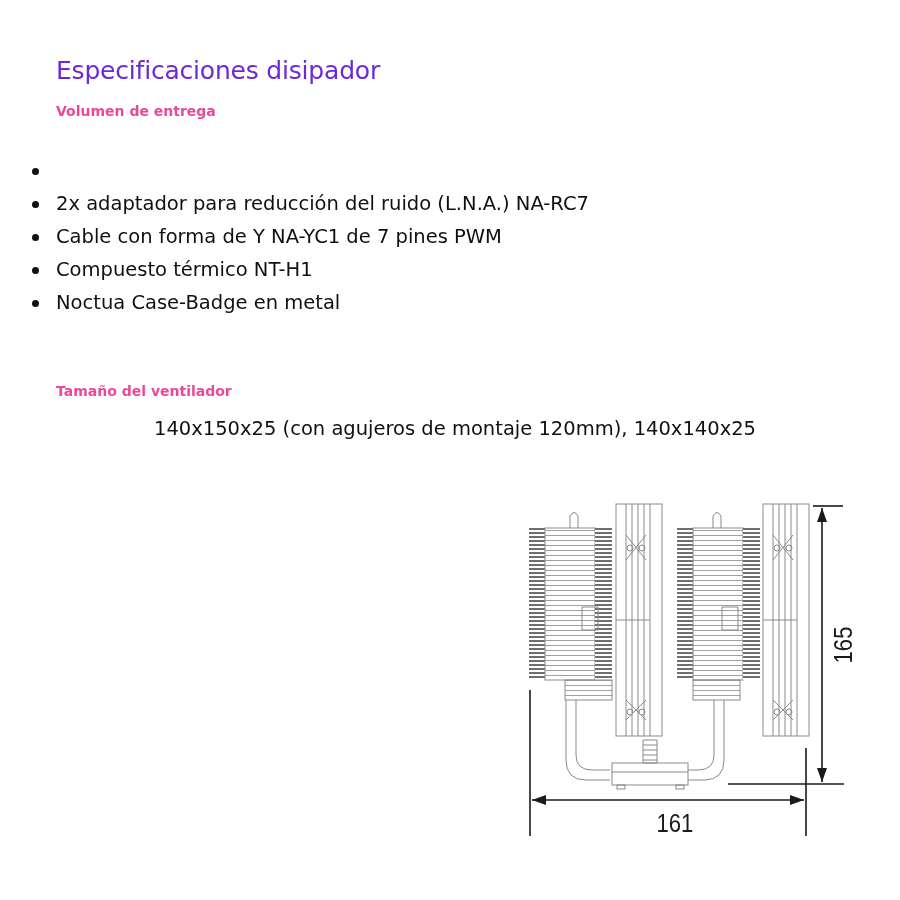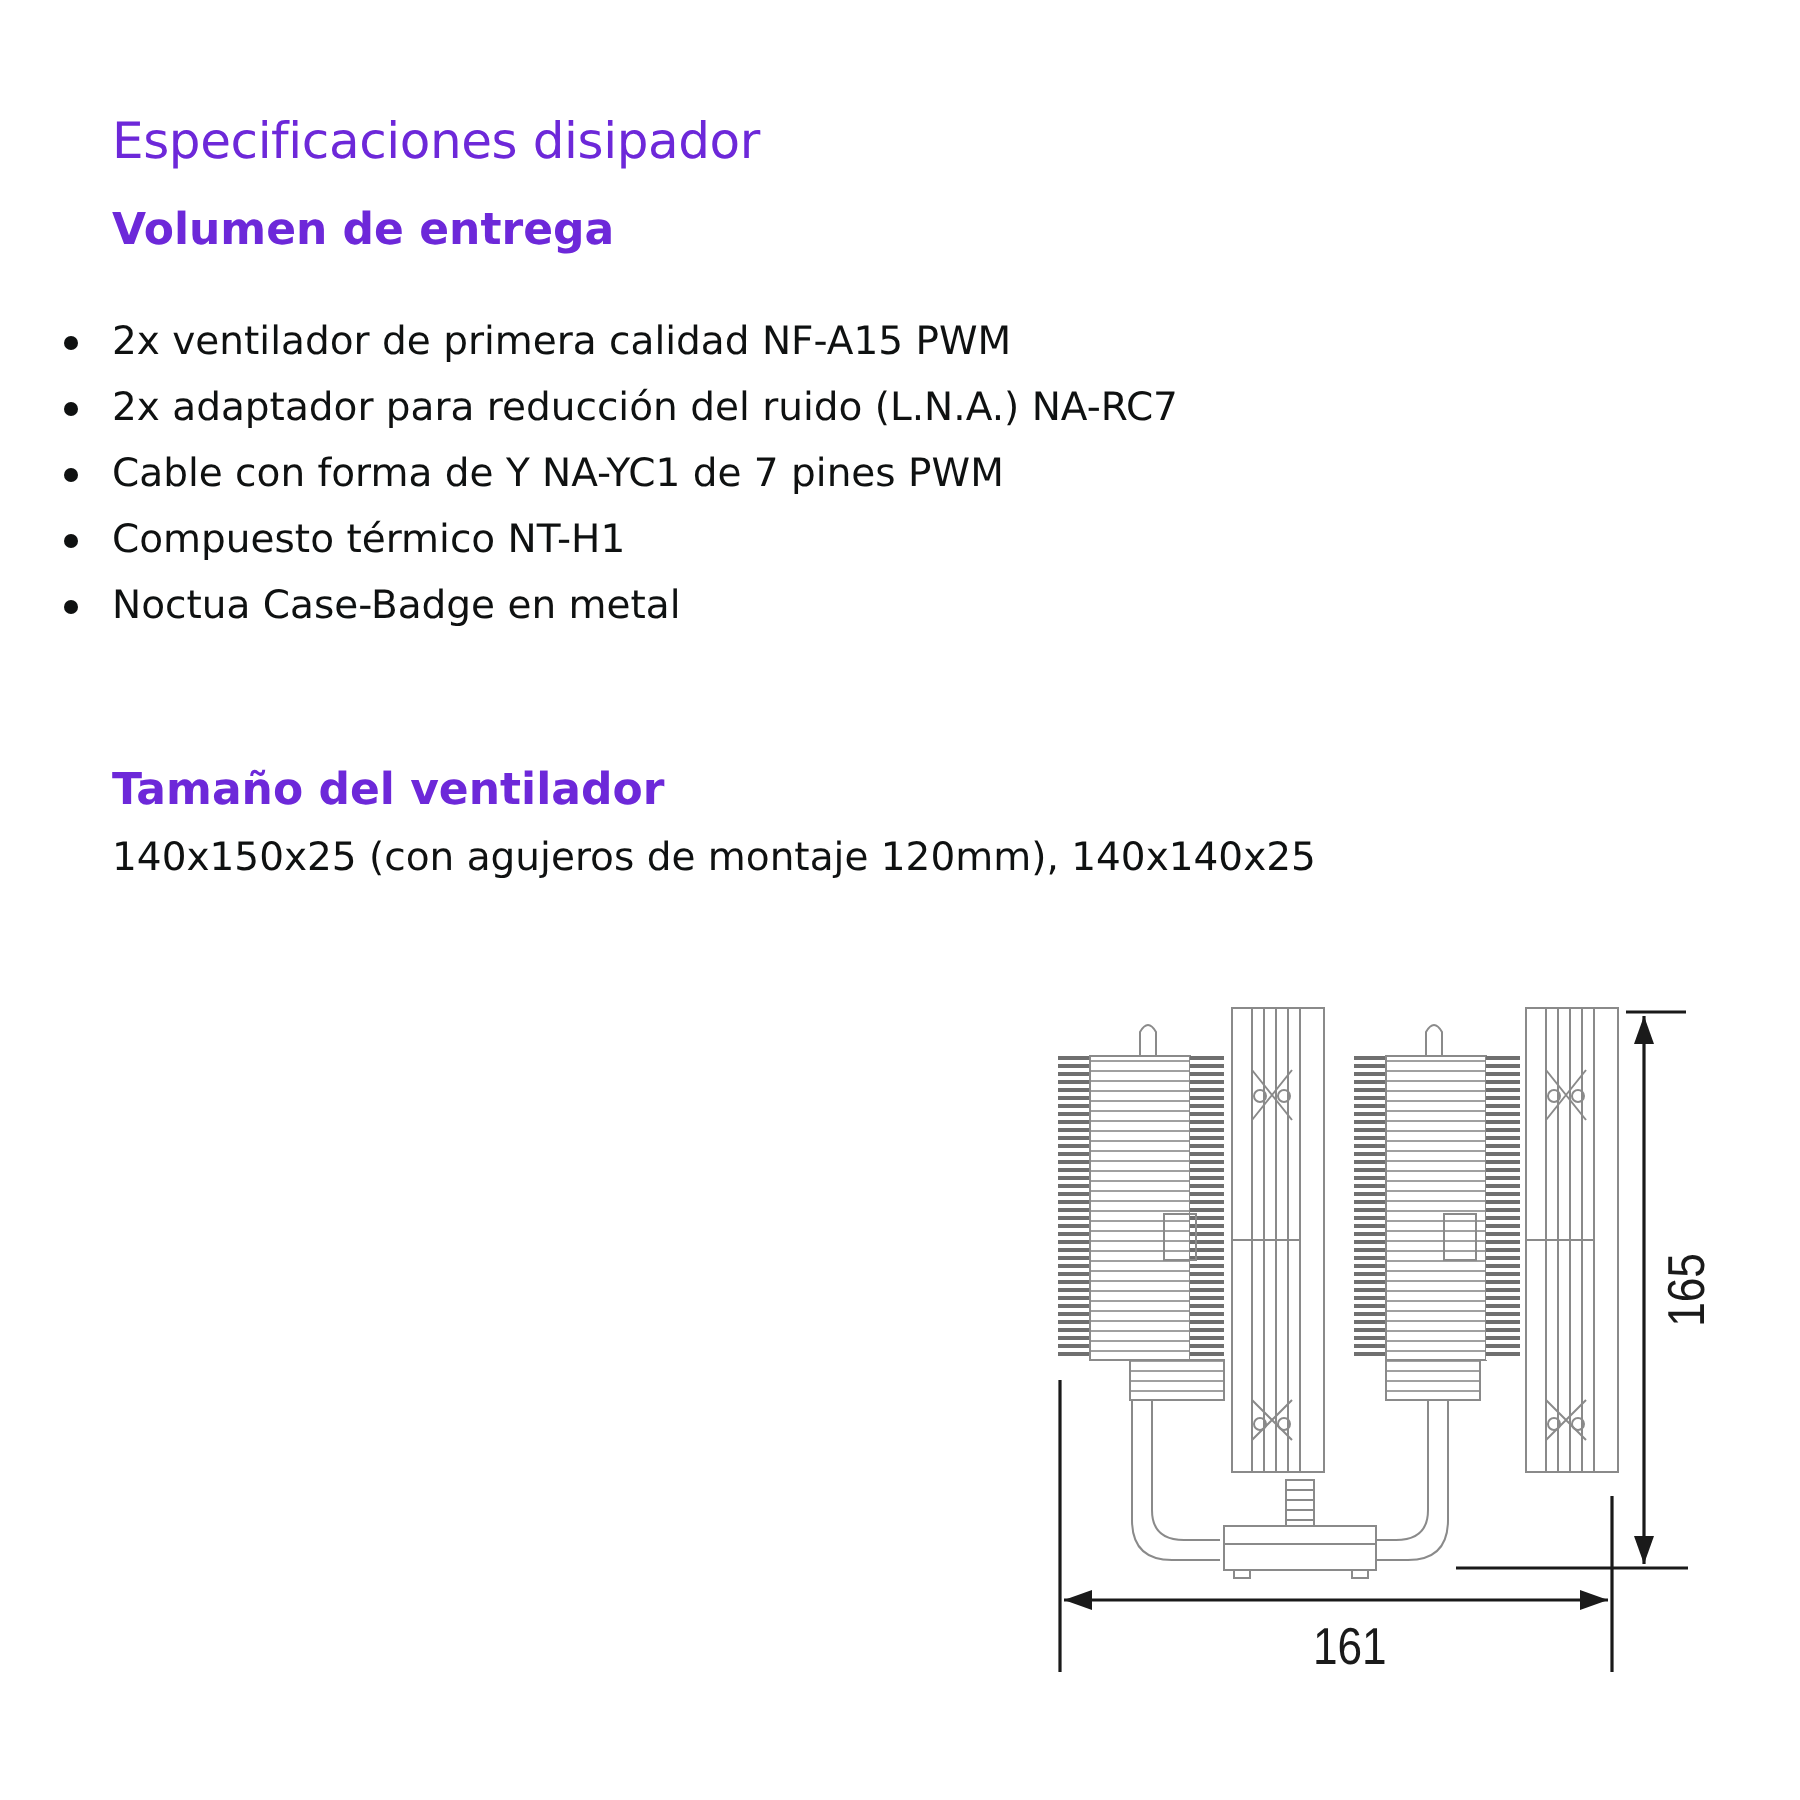--- a/index.html
+++ b/index.html
@@ -1,35 +1,35 @@
 <!DOCTYPE html>
 <html><head>
   <meta charset="utf-8">
   <style>
     html, body { margin: 0; padding: 0; background: #ffffff; }
     body { width: 900px; height: 900px; position: relative; overflow: hidden;
            font-family: "DejaVu Sans", "Liberation Sans", sans-serif; color: #0f1111; }
     .title { position: absolute; left: 56px; top: 56px; font-size: 25px; font-weight: normal; letter-spacing: -0.2px; color: #6d28d9; margin: 0; }
-    .section-head { position: absolute; left: 56px; font-size: 22px; font-weight: bold; margin: 0; color: #6d28d9; }
+    .section-head { position: absolute; left: 56px; font-size: 14px; font-weight: bold; margin: 0; color: #ec4899; }
     .bullets { position: absolute; left: 28px; top: 154px; margin: 0; padding: 0 0 0 28px; list-style: none; }
     .bullets li { position: relative; font-size: 19.5px; line-height: 33px; height: 33px; white-space: nowrap; }
     .bullets li .dot { position: absolute; left: -24px; top: 14px; width: 7px; height: 7px; border-radius: 50%; background: #0f1111; }
-    .fan-size { position: absolute; left: 56px; top: 412px; font-size: 19.5px; line-height: 33px; margin: 0; width: 700px; }
+    .fan-size { position: absolute; left: 56px; top: 412px; font-size: 19.5px; line-height: 33px; margin: 0; width: 700px; text-align: right; }
     .fan-size span { display: block; white-space: nowrap; }
     .diagram { position: absolute; left: 500px; top: 490px; width: 380px; height: 370px; }
   </style>
 </head>
 <body>
 
 <h1 class="title">Especificaciones disipador</h1>
 
 <h2 class="section-head" style="top:103px;">Volumen de entrega</h2>
 
 <ul class="bullets">
-  <li><span class="dot"></span><span>2x ventilador de primera calidad NF-A15 PWM</span></li>
+  <li><span class="dot"></span></li>
   <li><span class="dot"></span><span>2x adaptador para reducción del ruido (L.N.A.) NA-RC7</span></li>
   <li><span class="dot"></span><span>Cable con forma de Y NA-YC1 de 7 pines PWM</span></li>
   <li><span class="dot"></span><span>Compuesto térmico NT-H1</span></li>
   <li><span class="dot"></span><span>Noctua Case-Badge en metal</span></li>
 </ul>
 
 <h2 class="section-head" style="top:383px;">Tamaño del ventilador</h2>
 <p class="fan-size">
   <span>140x150x25 (con agujeros de montaje 120mm), 140x140x25</span>
 </p>

